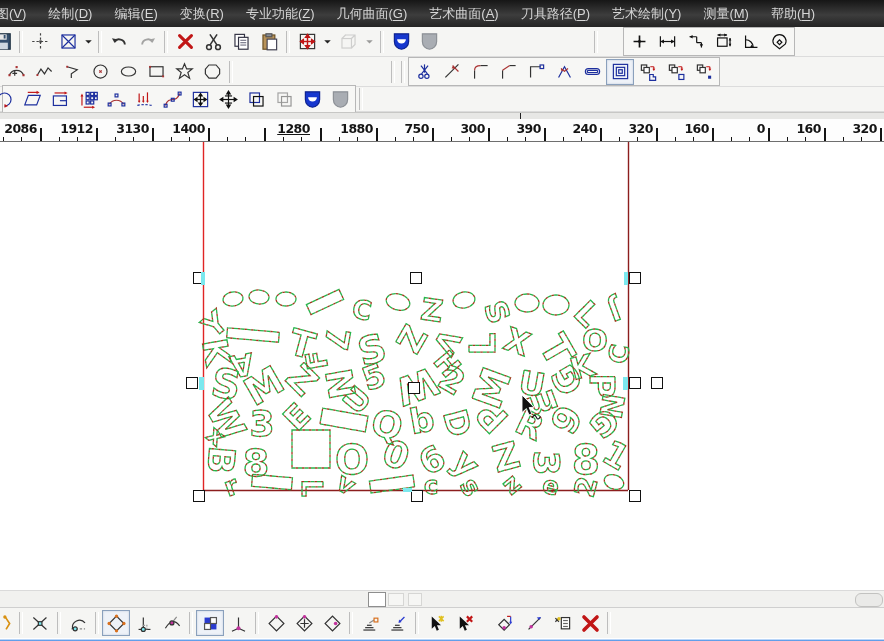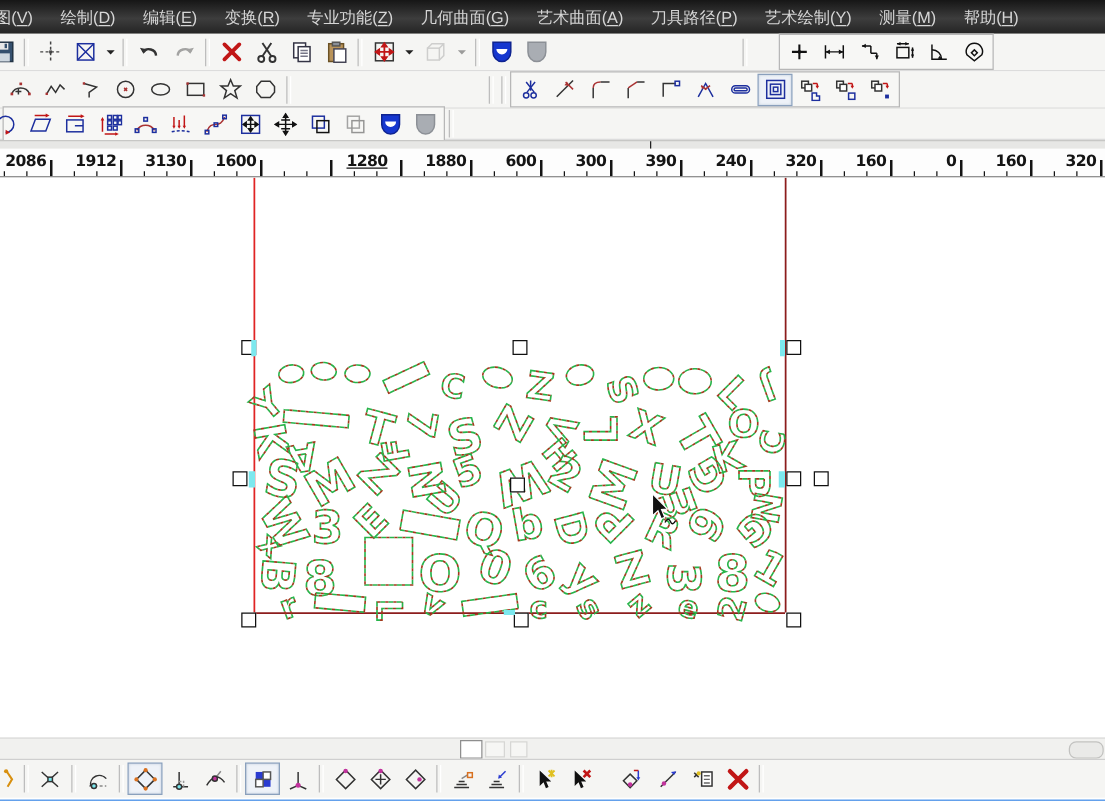--- a/index.html
+++ b/index.html
@@ -515,37 +515,37 @@
       <div class="rtick minor" style="left: 77px;"></div>
       <div class="rtick major" style="left: 96px;"></div>
       <div class="rlabel" style="left: 93px;">1912</div>
       <div class="rtick minor" style="left: 115px;"></div>
       <div class="rtick minor" style="left: 133px;"></div>
       <div class="rtick major" style="left: 152px;"></div>
       <div class="rlabel" style="left: 149px;">3130</div>
       <div class="rtick minor" style="left: 171px;"></div>
       <div class="rtick minor" style="left: 189px;"></div>
       <div class="rtick major" style="left: 208px;"></div>
-      <div class="rlabel" style="left: 205px;">1600</div>
+      <div class="rlabel" style="left: 205px;">1400</div>
       <div class="rtick minor" style="left: 227px;"></div>
       <div class="rtick minor" style="left: 245px;"></div>
       <div class="rtick major" style="left: 264px;"></div>
       <div class="rlabel" style="left: 261px; margin-top: 46px;">1440</div>
       <div class="rtick minor" style="left: 283px;"></div>
       <div class="rtick minor" style="left: 301px;"></div>
       <div class="rtick major" style="left: 320px;"></div>
       <div class="rlabel" style="left: 310px; text-decoration: underline;">1280</div>
       <div class="rtick minor" style="left: 339px;"></div>
       <div class="rtick minor" style="left: 357px;"></div>
       <div class="rtick major" style="left: 376px;"></div>
       <div class="rlabel" style="left: 373px;">1880</div>
       <div class="rtick minor" style="left: 395px;"></div>
       <div class="rtick minor" style="left: 413px;"></div>
       <div class="rtick major" style="left: 432px;"></div>
-      <div class="rlabel" style="left: 429px;">600</div>
+      <div class="rlabel" style="left: 429px;">750</div>
       <div class="rtick minor" style="left: 451px;"></div>
       <div class="rtick minor" style="left: 469px;"></div>
       <div class="rtick major" style="left: 488px;"></div>
       <div class="rlabel" style="left: 485px;">300</div>
       <div class="rtick minor" style="left: 507px;"></div>
       <div class="rtick minor" style="left: 525px;"></div>
       <div class="rtick major" style="left: 544px;"></div>
       <div class="rlabel" style="left: 541px;">390</div>
       <div class="rtick minor" style="left: 563px;"></div>
       <div class="rtick minor" style="left: 581px;"></div>

